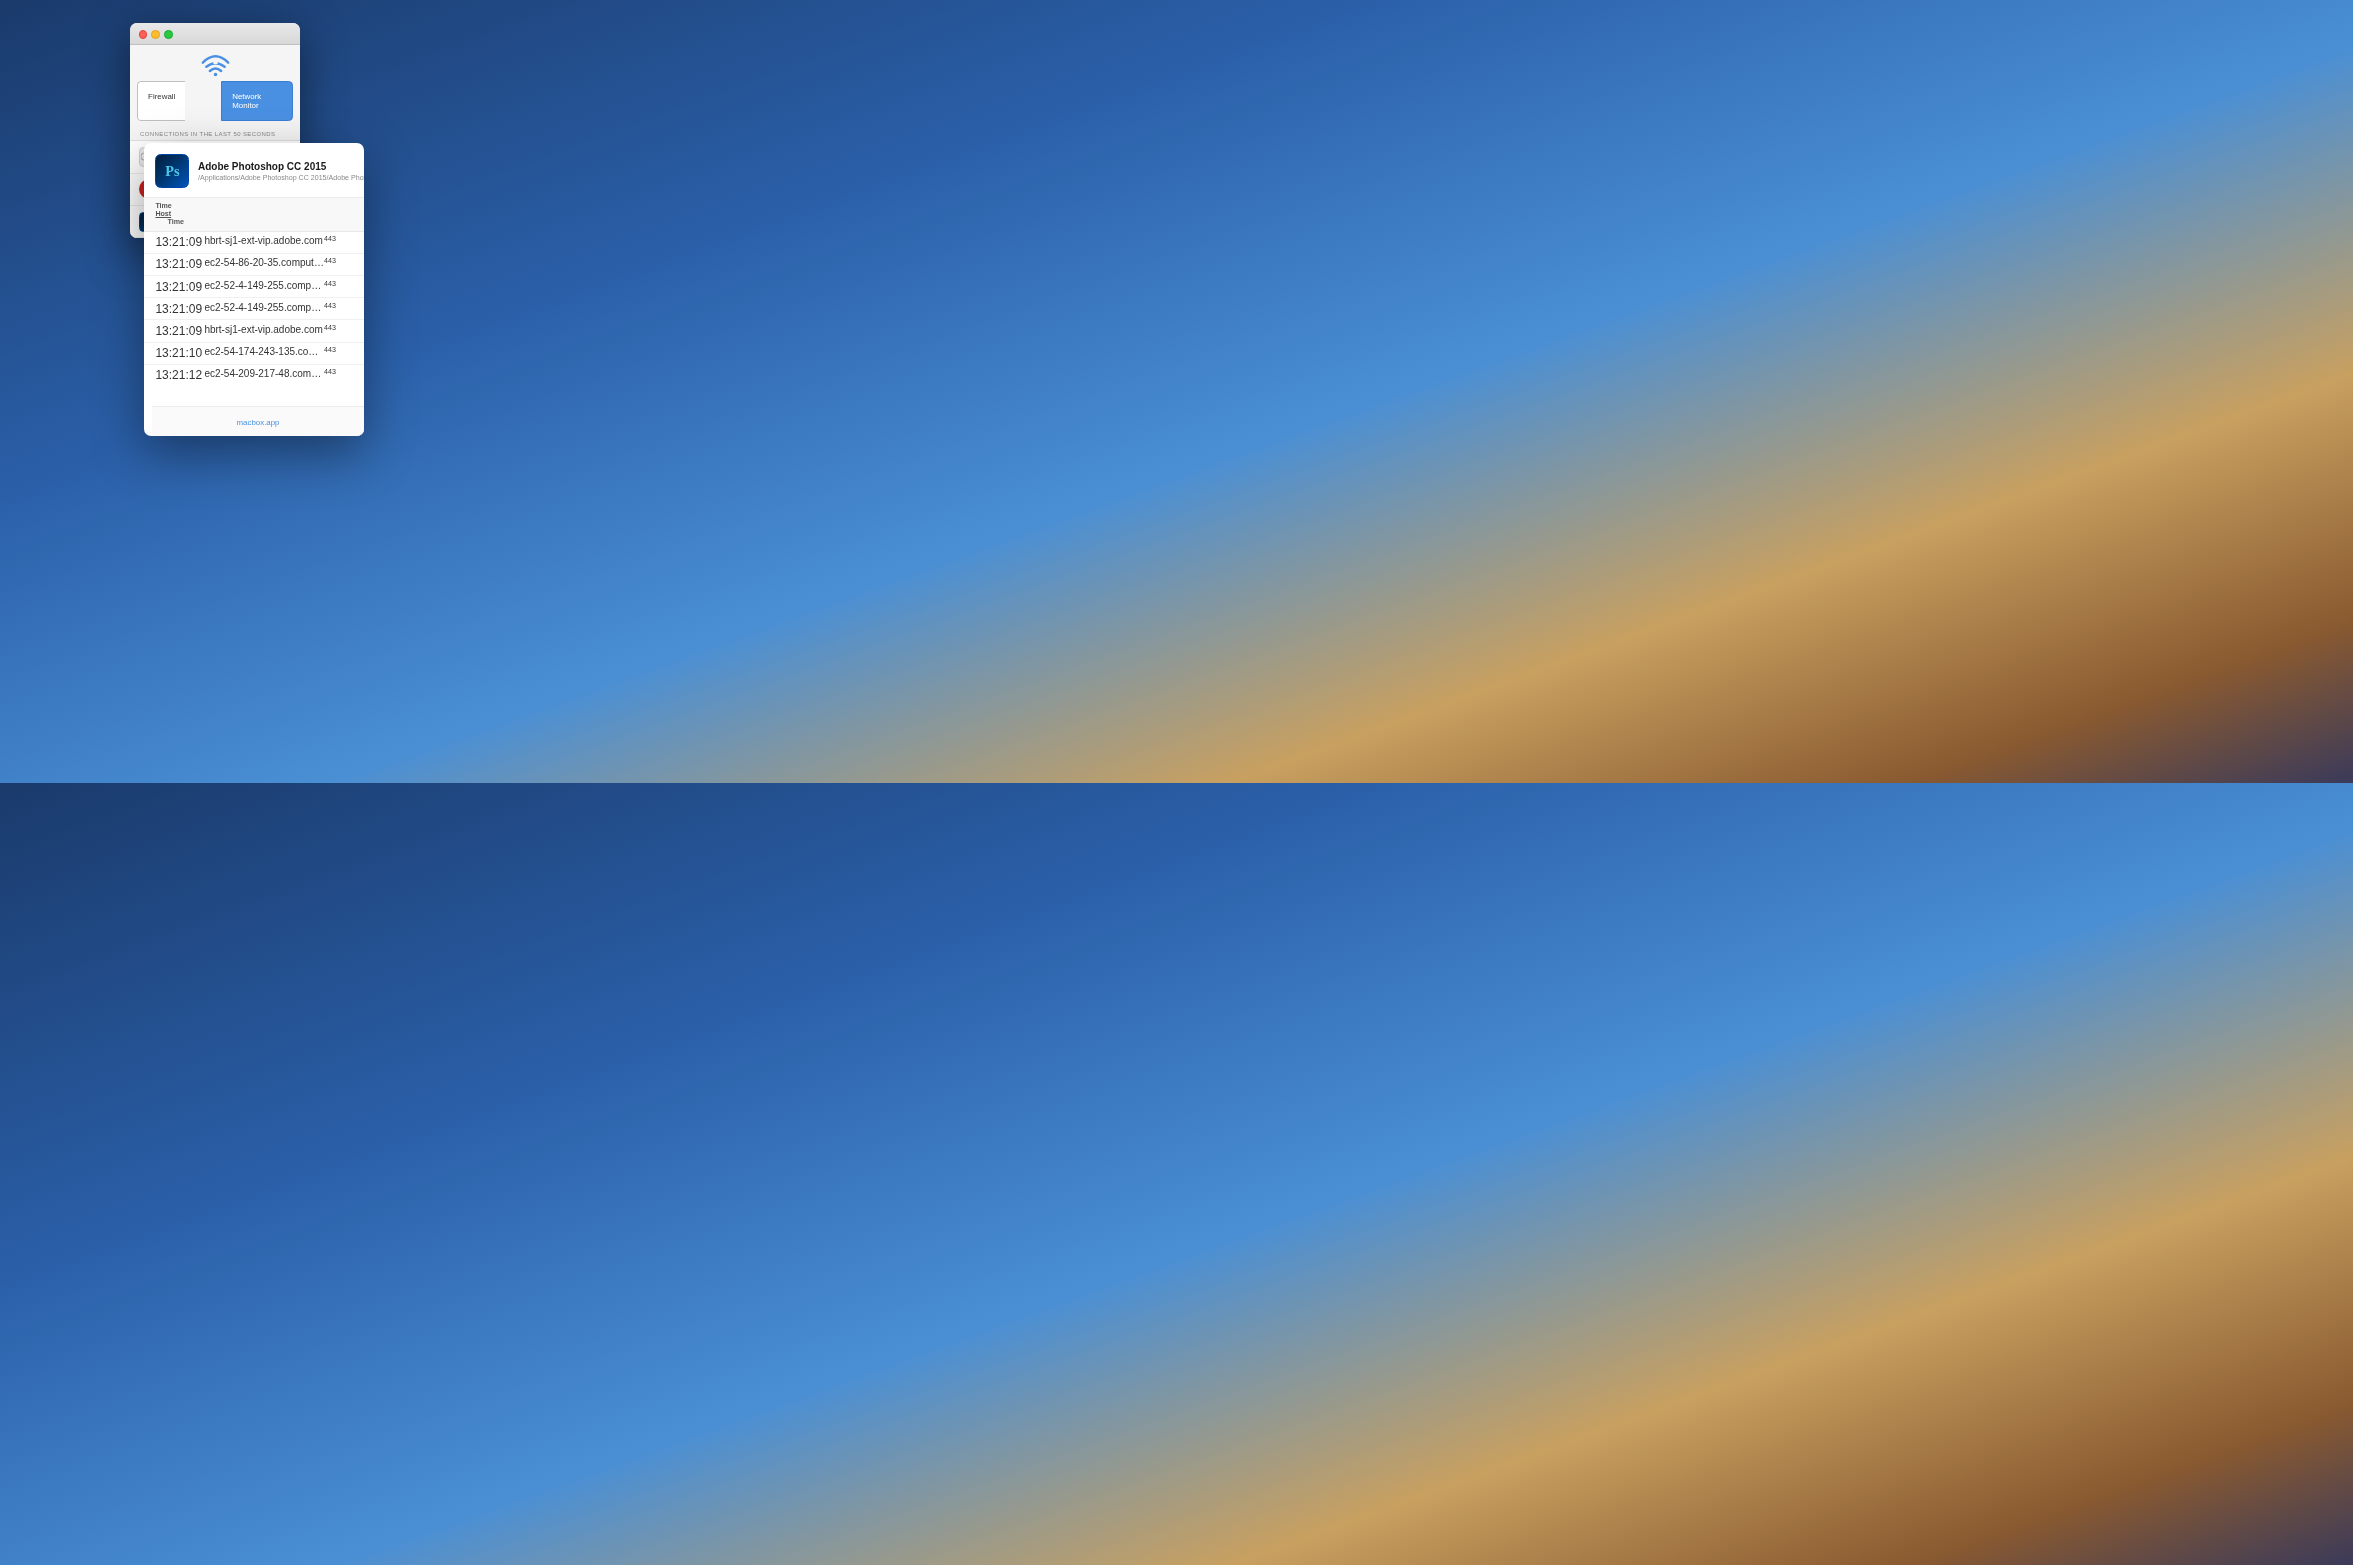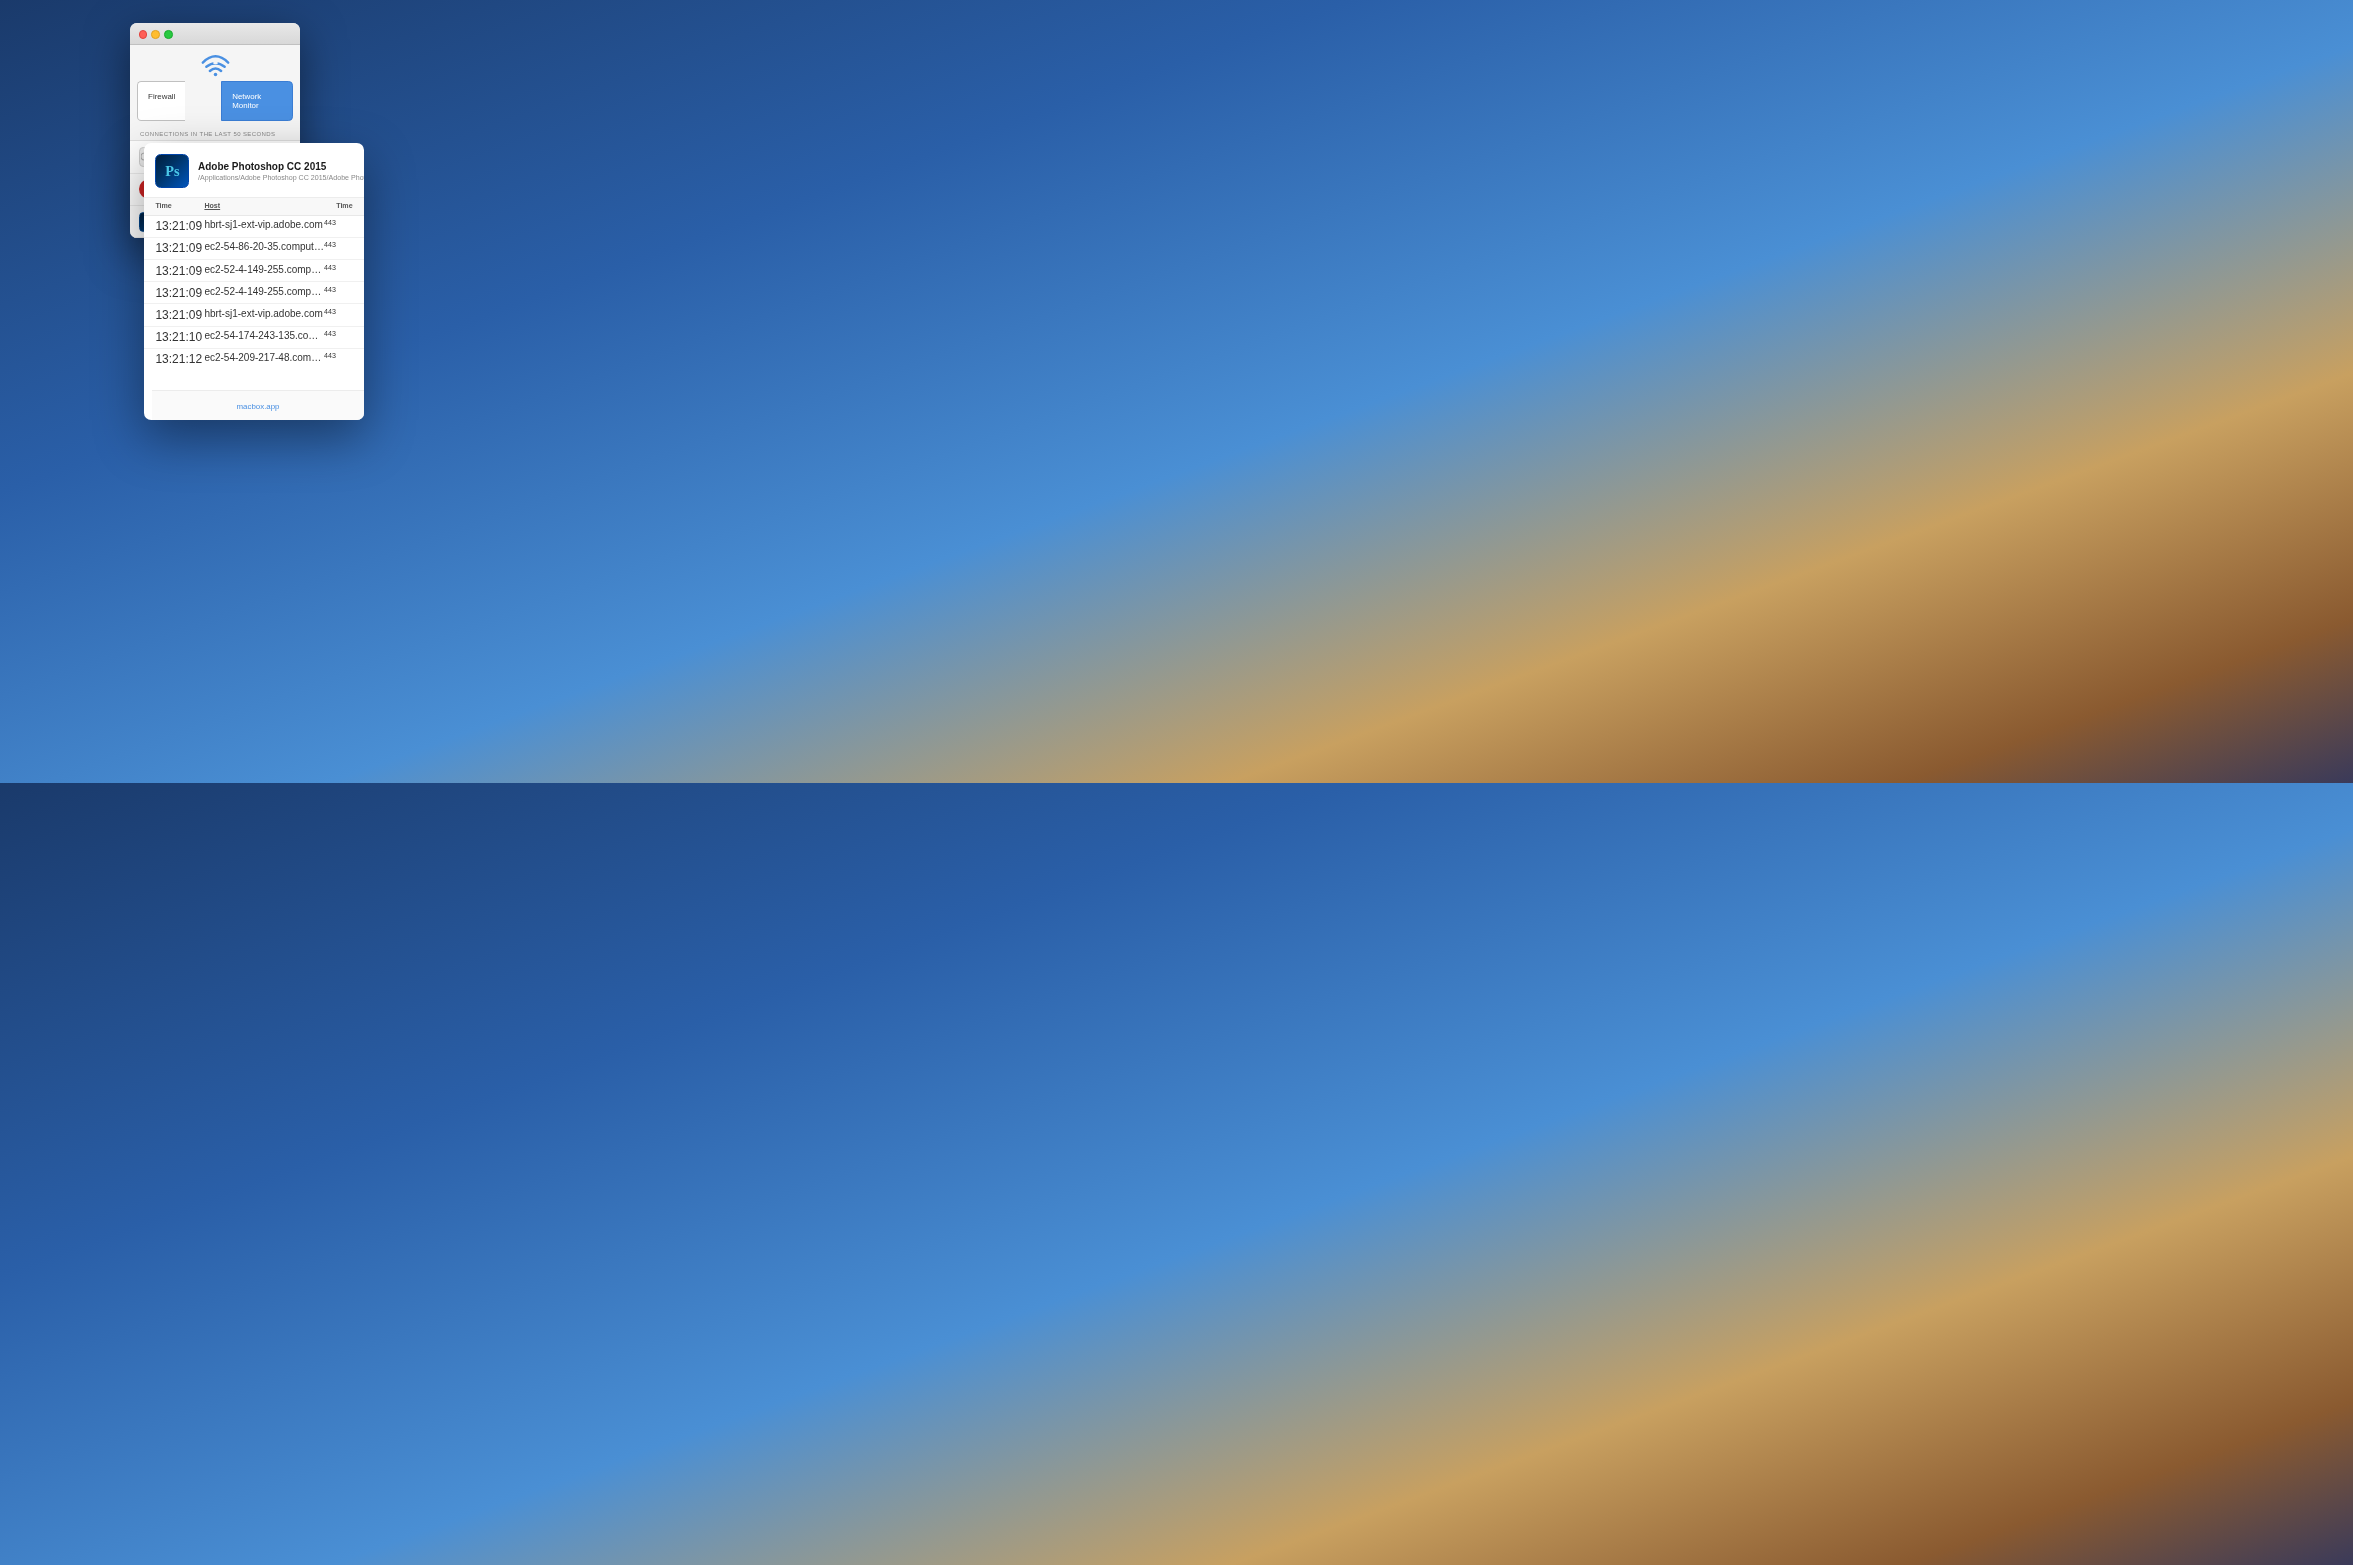--- a/index.html
+++ b/index.html
@@ -245,20 +245,21 @@
 
     .connection-table {
       width: 100%;
     }
 
     .table-header {
       display: flex;
       padding: 4.3px 11.4px;
       background: #f8f8f8;
       border-bottom: 0.7px solid #e8e8e8;
+      flex-direction: column;
     }
 
     .col-time { width: 49px; font-size: 7.1px; font-weight: 600; color: #555; }
     .col-host { flex: 1; font-size: 7.1px; font-weight: 600; color: #555; text-decoration: underline; }
     .col-port { width: 28.6px; font-size: 7.1px; font-weight: 600; color: #555; text-align: right; }
 
     .table-row {
       display: flex;
       padding: 3.6px 11.4px;
       border-bottom: 0.7px solid #f0f0f0;

